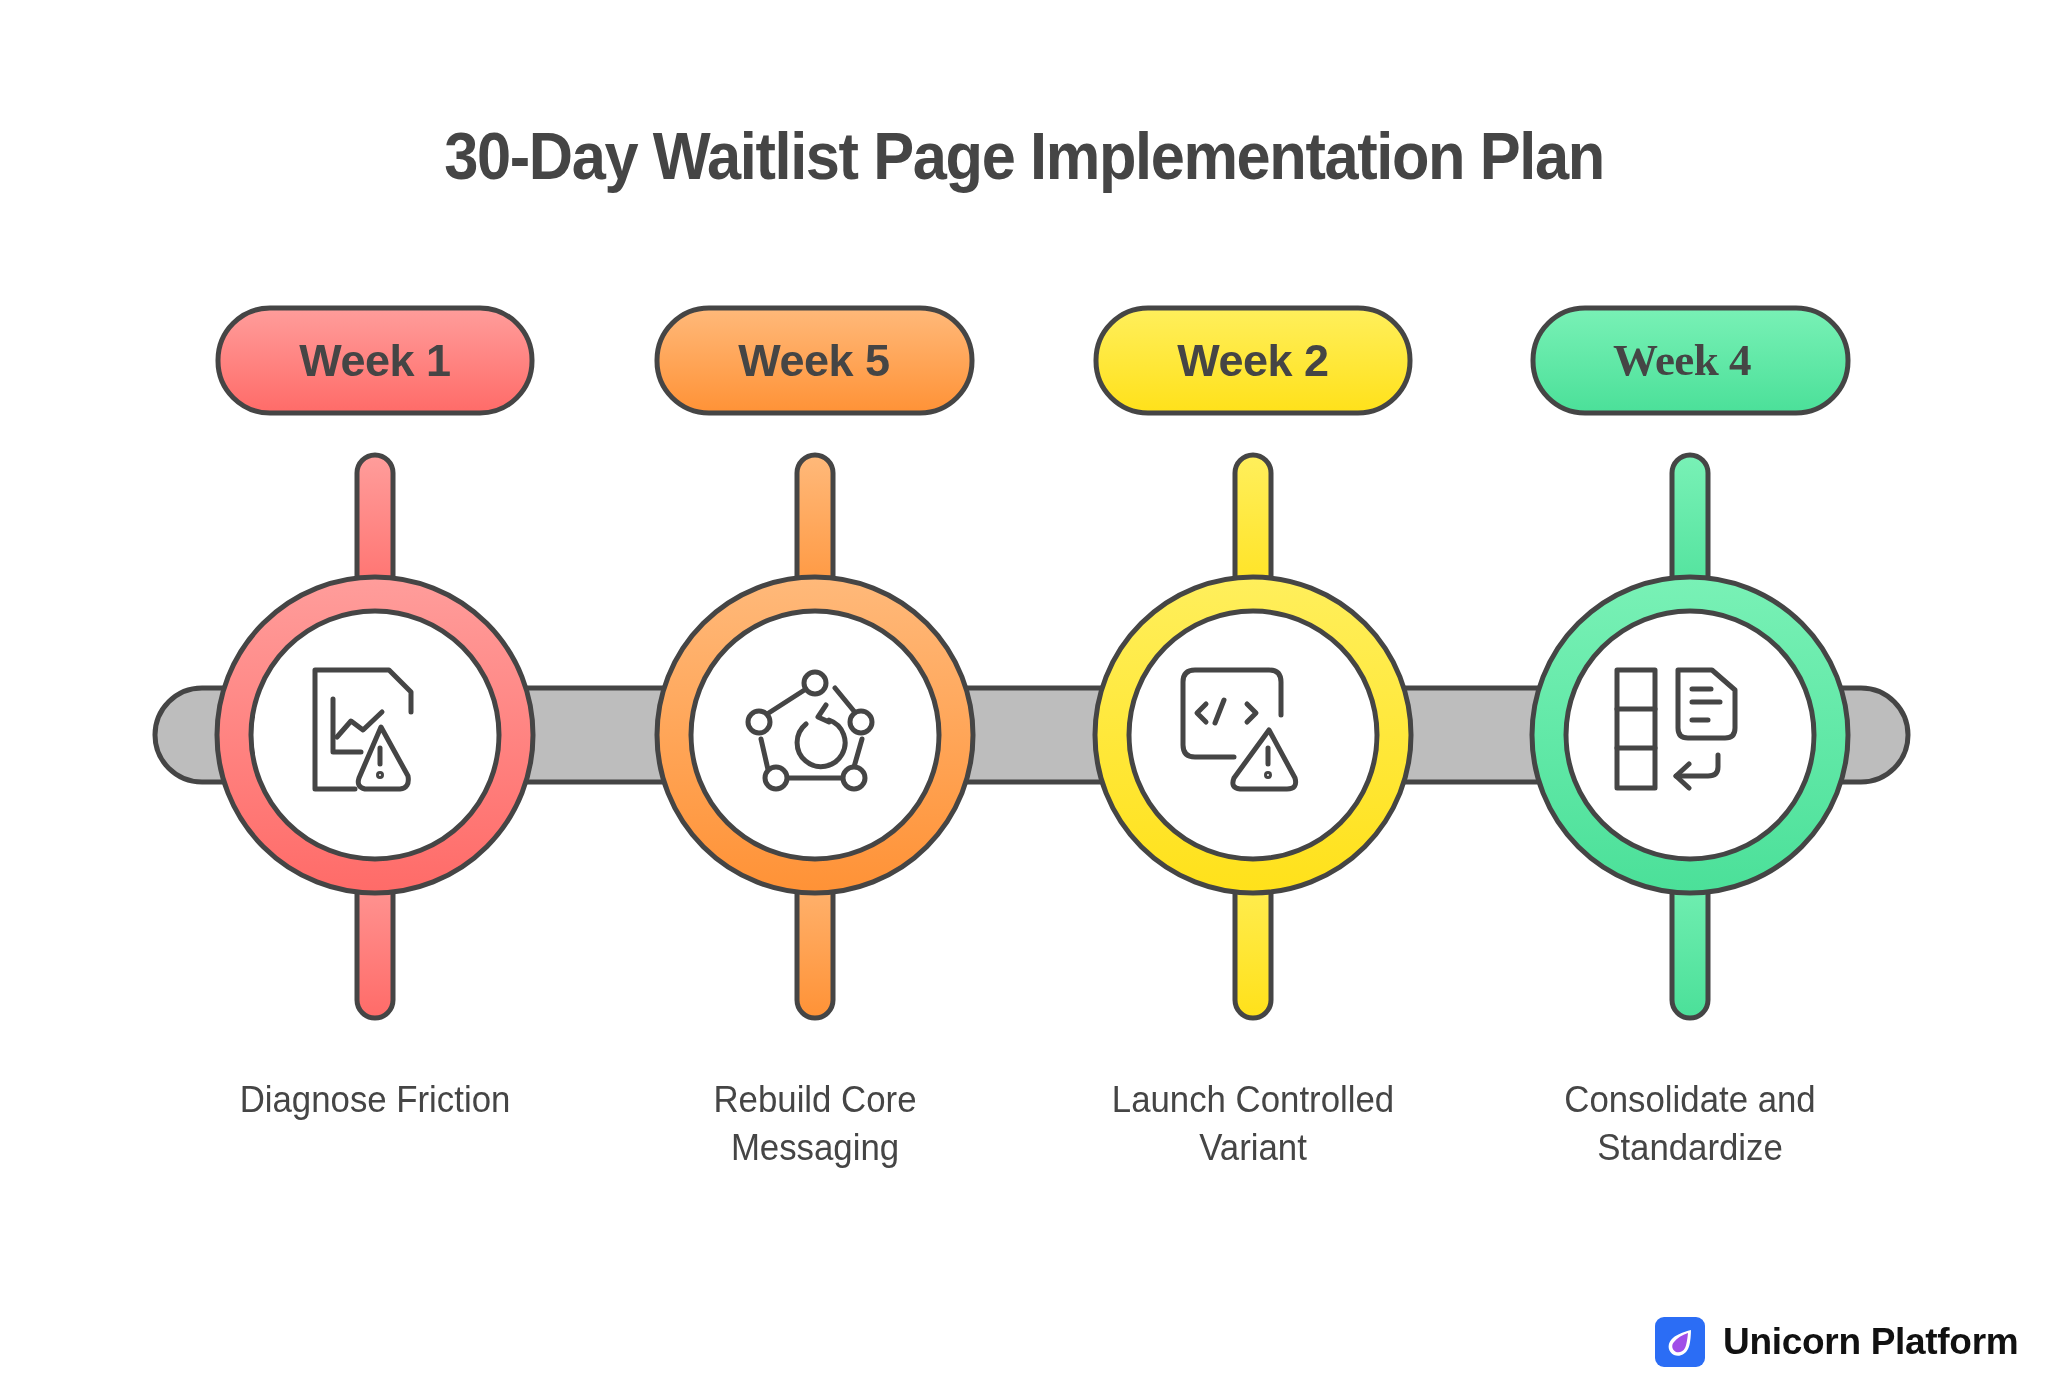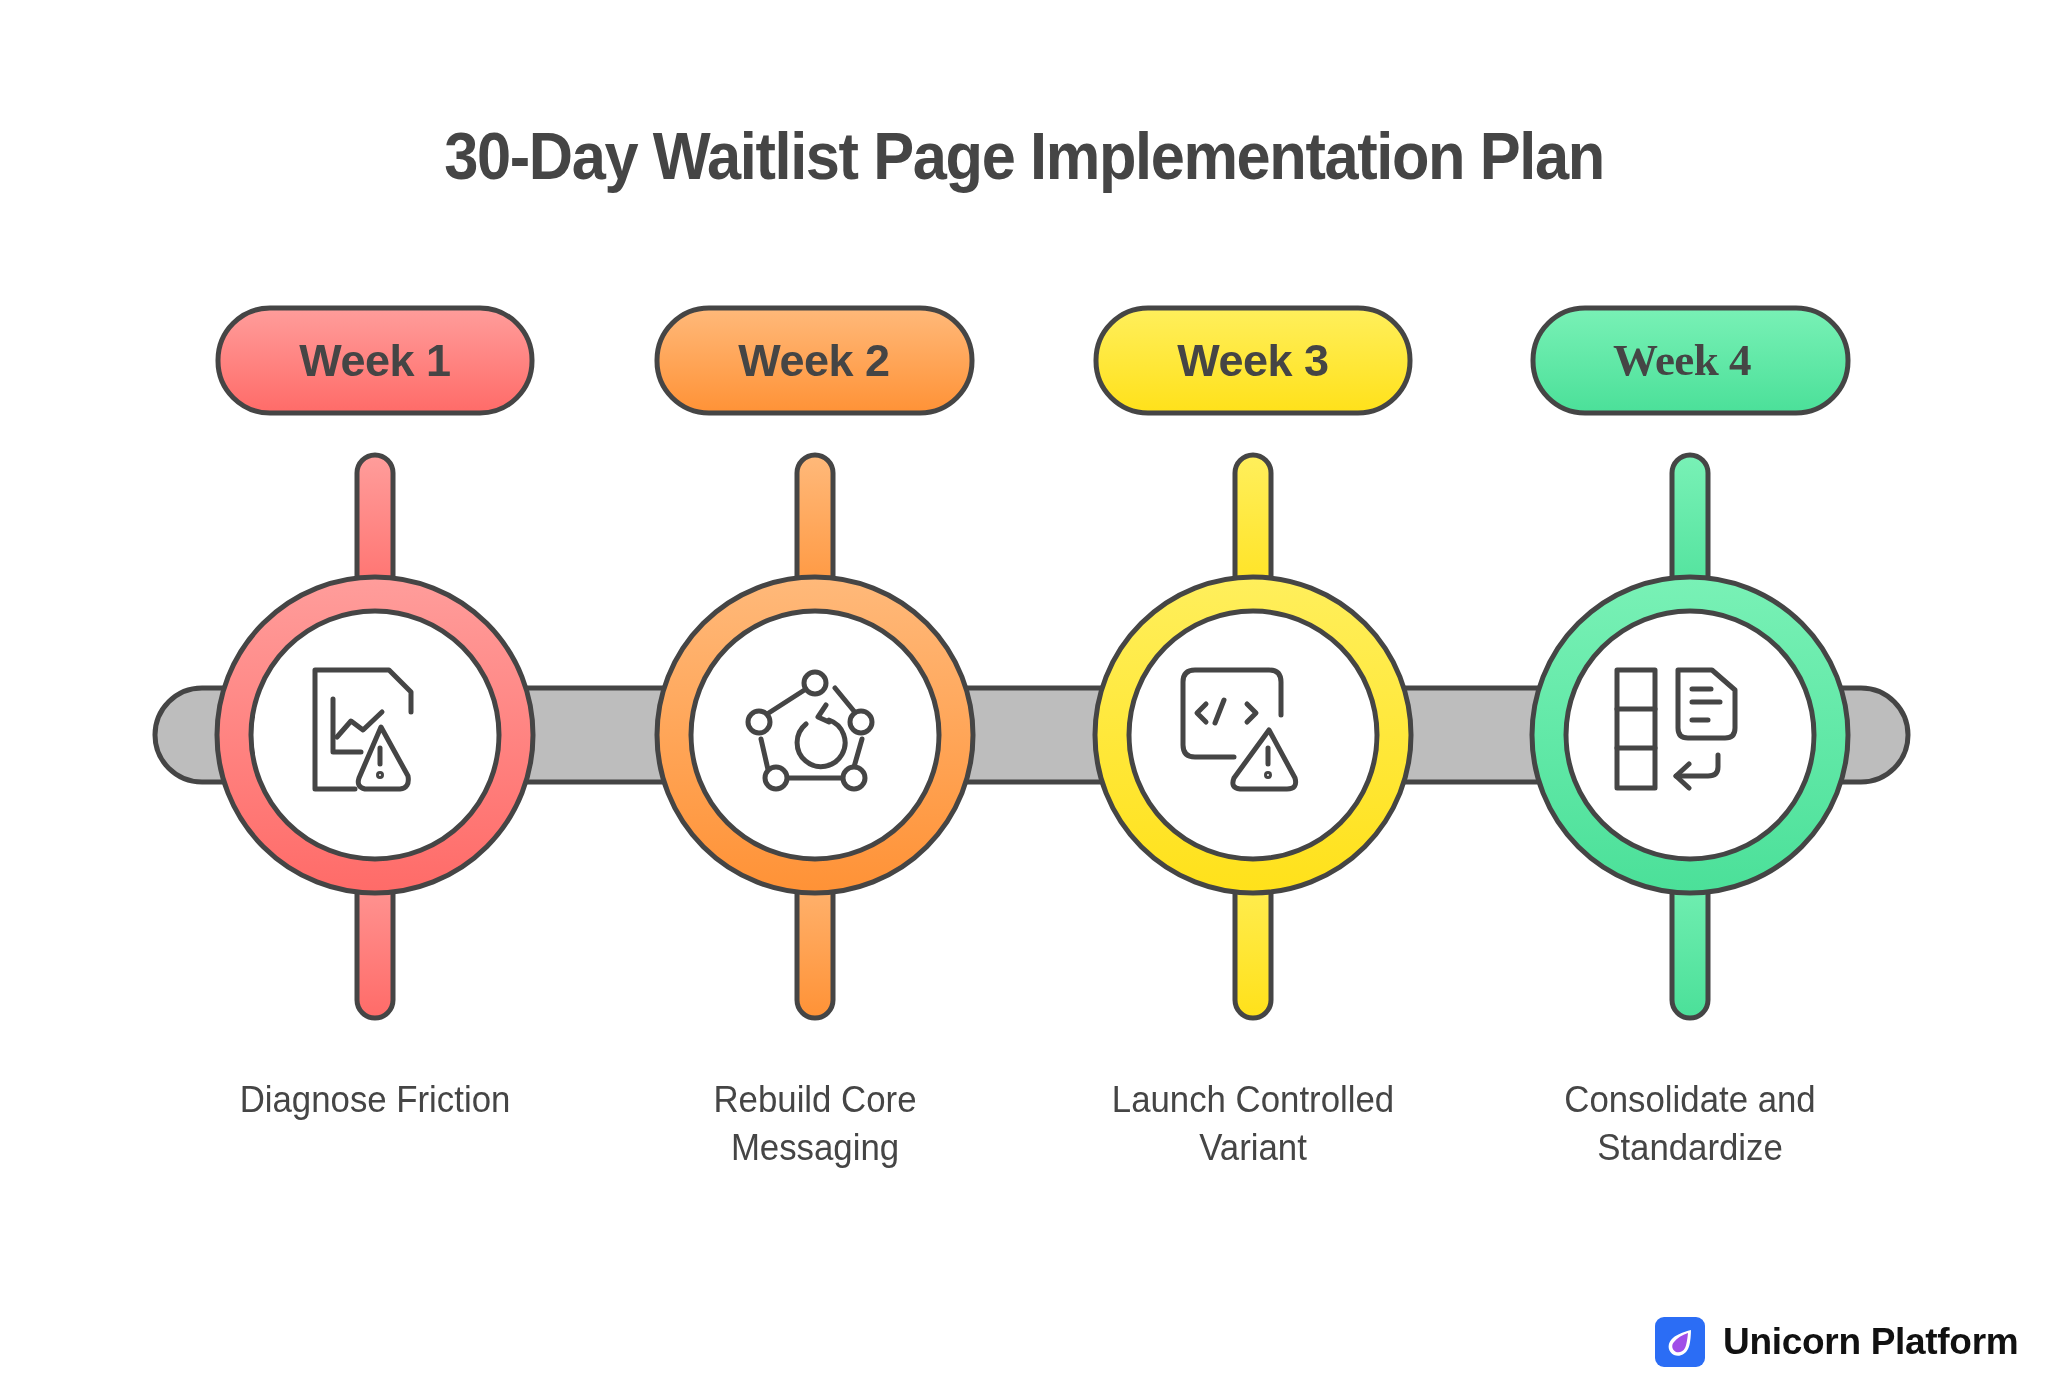--- a/index.html
+++ b/index.html
@@ -166,22 +166,22 @@
       <path d="M1617 709 H1655 M1617 748 H1655"></path>
       <path d="M1678 670 H1712 L1735 690 V728 Q1735 738 1725 738 H1688 Q1678 738 1678 728 Z"></path>
       <path d="M1692 689 H1711 M1692 702 H1720 M1692 720 H1708"></path>
       <path d="M1718 755 V767 Q1718 776 1708 776 H1676"></path>
       <path d="M1689 764 L1676 776 L1689 788"></path>
     </g>
   </g>
 </svg>
 
 <div class="pill-label" style="left:218px;">Week 1</div>
-<div class="pill-label" style="left:657px;">Week 2</div>
-<div class="pill-label" style="left:1096px;">Week 3</div>
+<div class="pill-label" style="left:657px;">Week 5</div>
+<div class="pill-label" style="left:1096px;">Week 2</div>
 <div class="pill-label" style="left:1525px;font-family:Liberation Serif, serif;">Week 4</div>
 
 <div class="desc" style="left:165px;">Diagnose Friction</div>
 <div class="desc" style="left:605px;">Rebuild Core
 Messaging</div>
 <div class="desc" style="left:1043px;">Launch Controlled
 Variant</div>
 <div class="desc" style="left:1480px;">Consolidate and
 Standardize</div>
 

